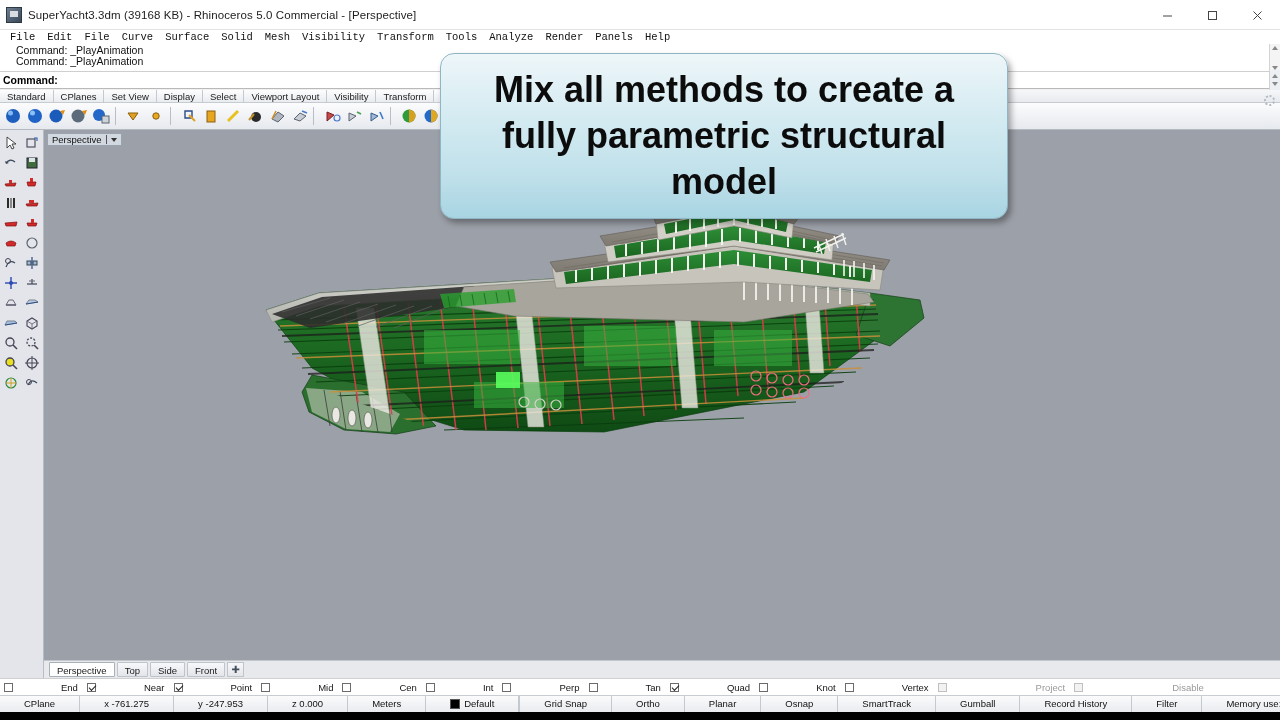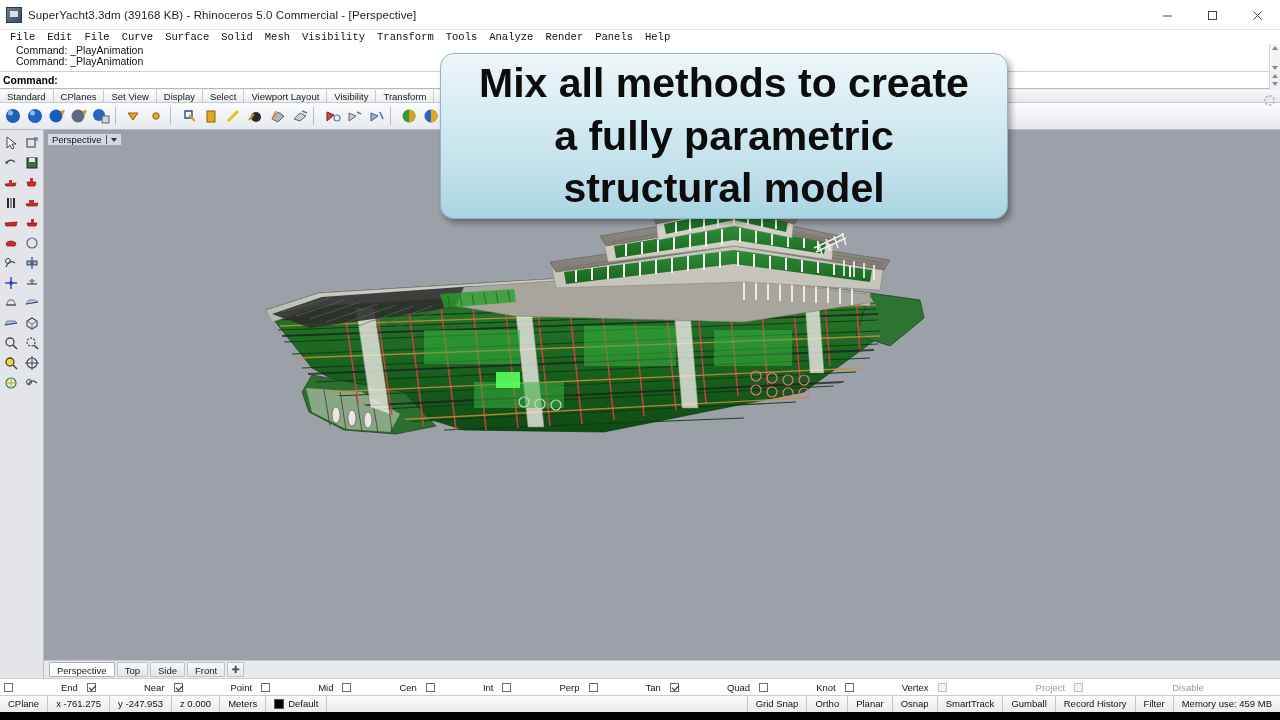--- a/index.html
+++ b/index.html
@@ -225,21 +225,21 @@
 
   
   .statusbar {
     position: absolute; top: 695px; left: 0; width: 1280px; height: 17px;
     background: linear-gradient(#fbfbfc,#e9ebef);
     border-top: 1px solid #c9cdd3;
     display: flex; align-items: stretch;
   }
   .sb-cell {
     font-size: 9.5px; color: #111; line-height: 16px;
-    padding: 0 8px; border-right: 1px solid #c4c8cf;
+    padding: 0 24px; border-right: 1px solid #c4c8cf;
     display: flex; align-items: center; white-space: nowrap;
     cursor: default;
   }
   .sb-cell.bold { font-weight: normal; }
   .sb-swatch {
     width: 10px; height: 10px; background: #000; margin-right: 4px;
     border: 1px solid #555; flex: none;
   }
   .sb-spacer { flex: 1; border-right: 1px solid #c4c8cf; }
   .sb-cell.nobord { border-right: none; }
@@ -254,21 +254,21 @@
     position: absolute; left: 440px; top: 53px;
     width: 568px; height: 166px;
     border-radius: 14px;
     background: linear-gradient(#eef6f9 0%, #dbeef4 28%, #bfe0ea 75%, #a8d4e2 100%);
     border: 1px solid #8fb6c4;
     box-shadow: 3px 4px 6px rgba(0,0,0,0.35);
     display: flex; align-items: center; justify-content: center;
     text-align: center;
   }
   .callout-text {
-    font-size: 41px; font-weight: bold; color: #0c0c0c;
+    font-size: 36px; font-weight: bold; color: #0c0c0c;
     line-height: 1.28; padding: 0 22px;
     font-family: "Liberation Sans", sans-serif;
   }
 
   
   .yacht { position: absolute; left: 0; top: 0; }
 </style>
 </head>
 <body>
 

